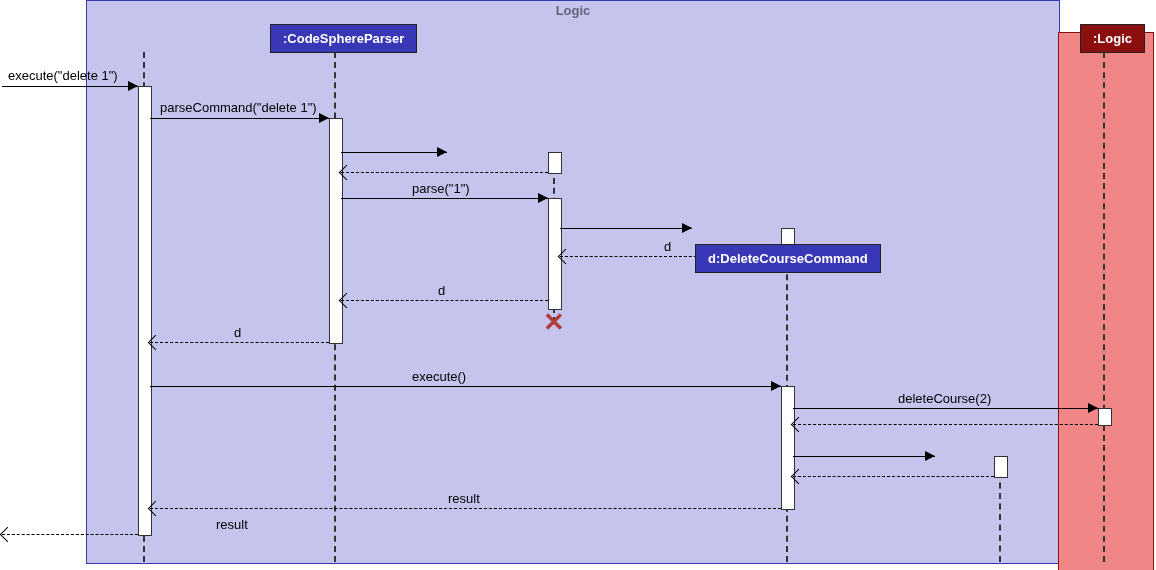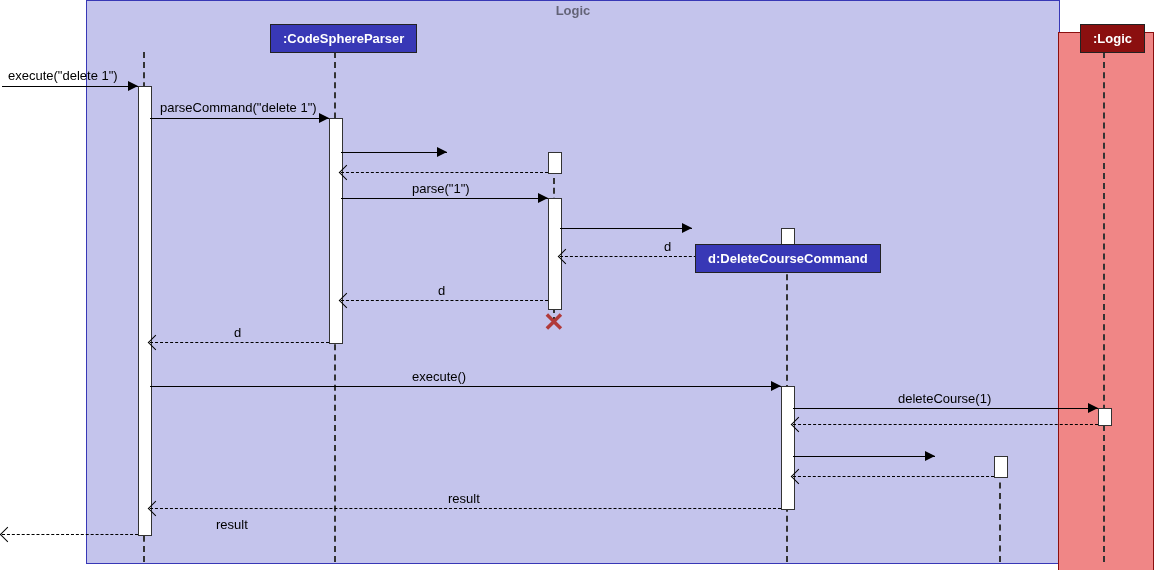--- a/index.html
+++ b/index.html
@@ -154,21 +154,21 @@
   <div class="msg-line msg-dash" data-name="msg-d-return3" style="left:150px; top:342px; width:179px;"></div>
   <div class="arrow arrow-l-open" data-name="arrow-icon" style="left:150px; top:337px;"></div>
   <div class="msg-label" data-name="msg-d-return3-label" style="left:234px; top:325px;">d</div>
 
   <div class="msg-line msg-solid" data-name="msg-execute" style="left:150px; top:386px; width:631px;"></div>
   <div class="arrow arrow-r-filled" data-name="arrow-icon" style="left:771px; top:381px;"></div>
   <div class="msg-label" data-name="msg-execute-label" style="left:412px; top:369px;">execute()</div>
 
   <div class="msg-line msg-solid" data-name="msg-deletecourse" style="left:793px; top:408px; width:305px;"></div>
   <div class="arrow arrow-r-filled" data-name="arrow-icon" style="left:1088px; top:403px;"></div>
-  <div class="msg-label" data-name="msg-deletecourse-label" style="left:898px; top:391px;">deleteCourse(1)</div>
+  <div class="msg-label" data-name="msg-deletecourse-label" style="left:898px; top:391px;">deleteCourse(2)</div>
 
   <div class="msg-line msg-dash" data-name="msg-deletecourse-return" style="left:793px; top:424px; width:305px;"></div>
   <div class="arrow arrow-l-open" data-name="arrow-icon" style="left:793px; top:419px;"></div>
 
   <div class="msg-line msg-solid" data-name="msg-create-cr" style="left:793px; top:456px; width:142px;"></div>
   <div class="arrow arrow-r-filled" data-name="arrow-icon" style="left:925px; top:451px;"></div>
 
   <div class="msg-line msg-dash" data-name="msg-cr-return" style="left:793px; top:476px; width:201px;"></div>
   <div class="arrow arrow-l-open" data-name="arrow-icon" style="left:793px; top:471px;"></div>
 

